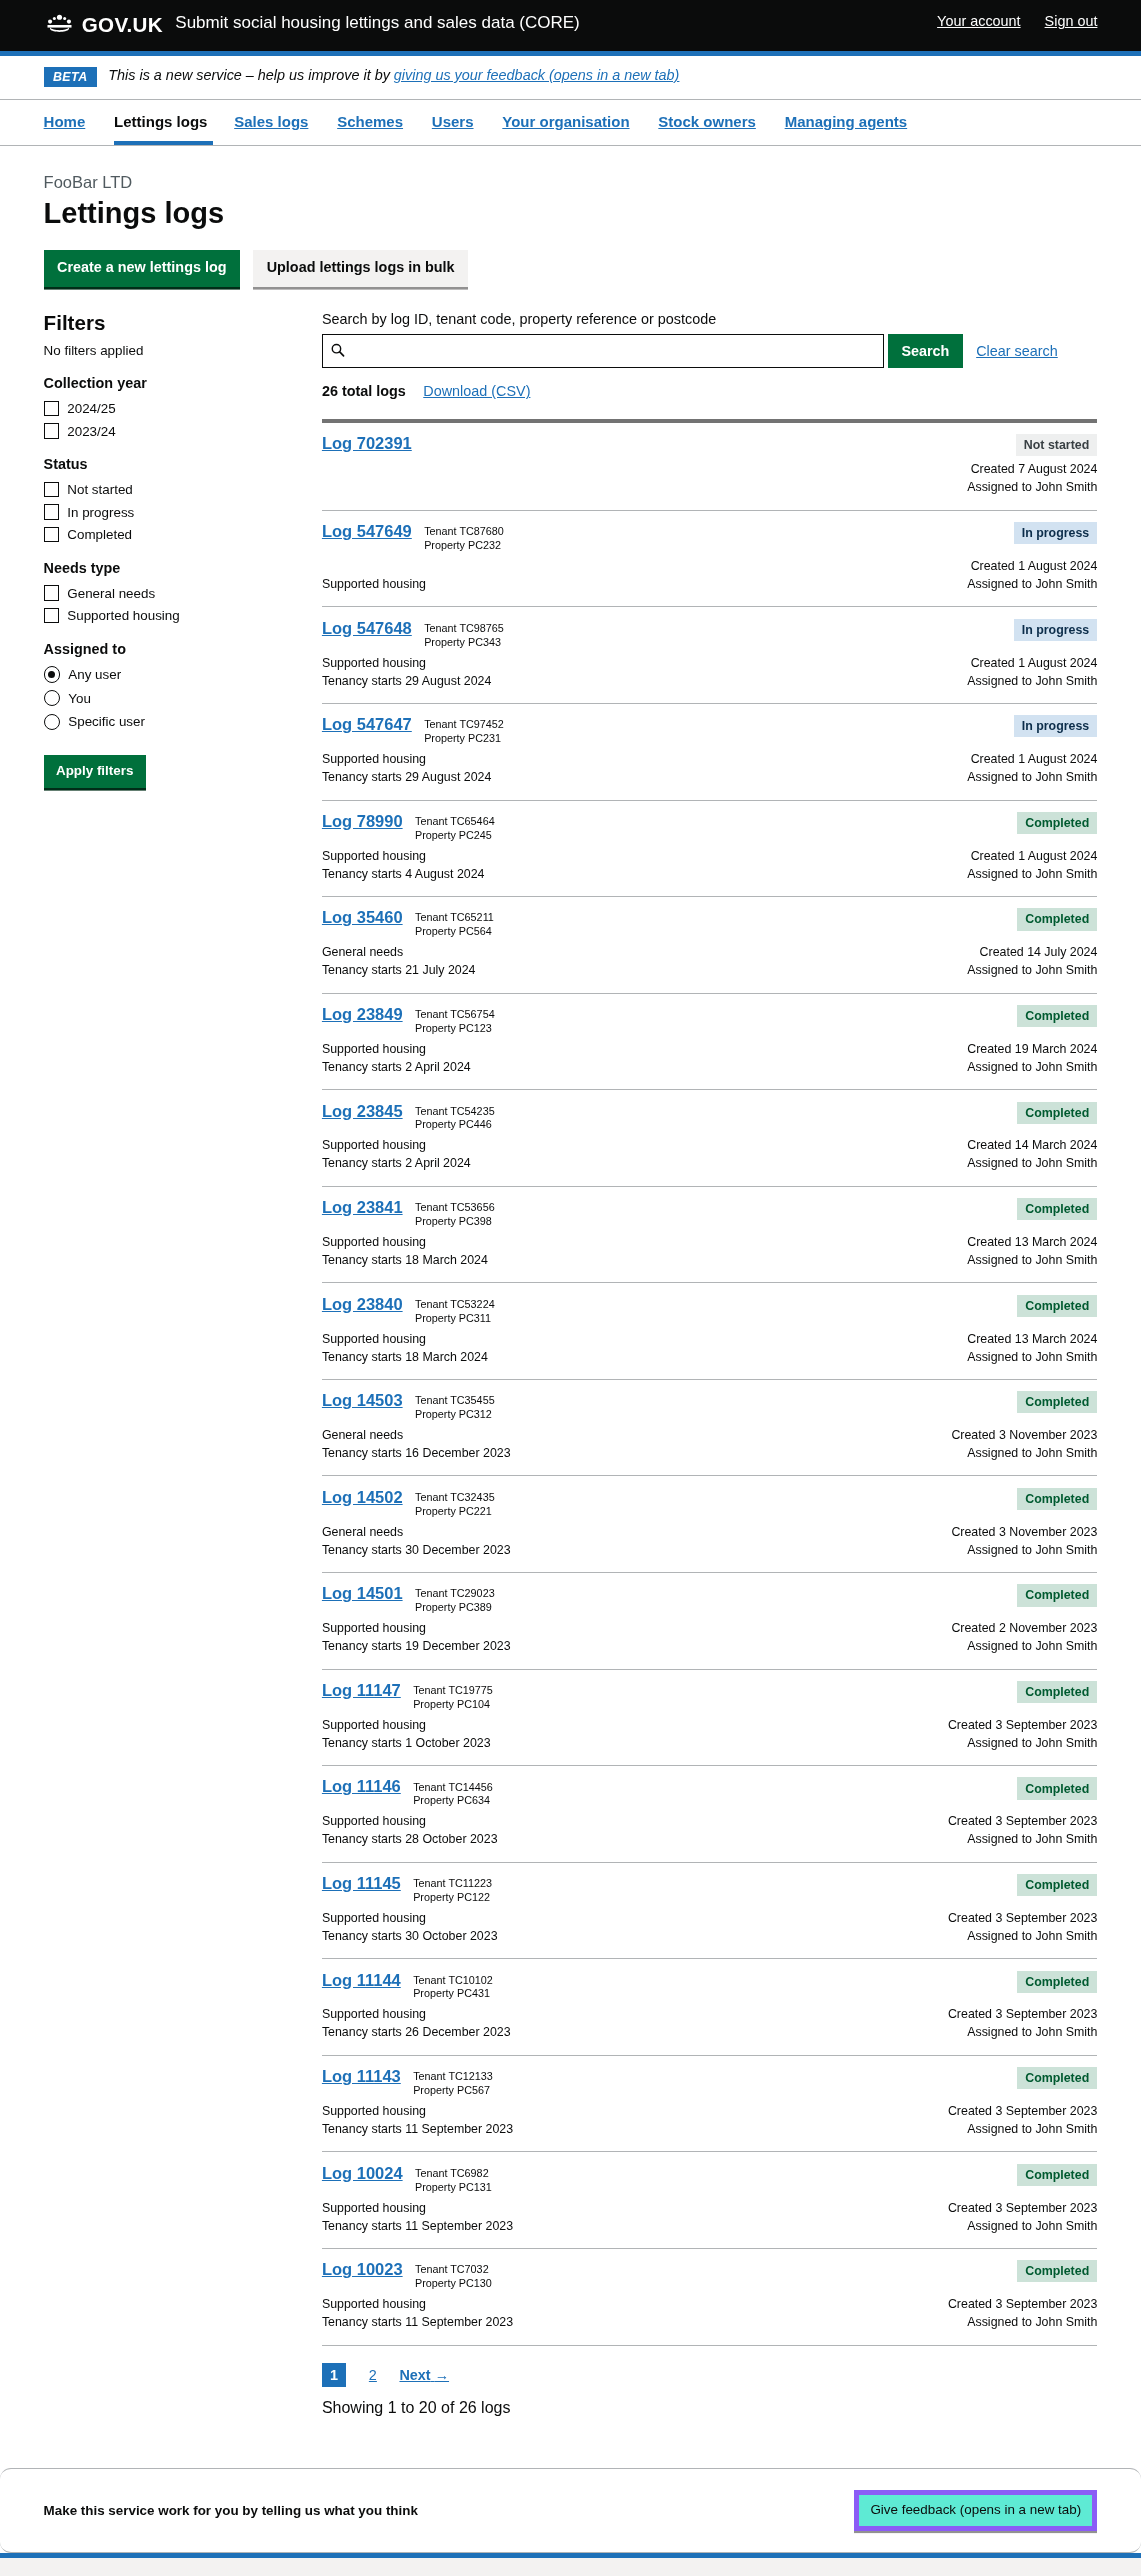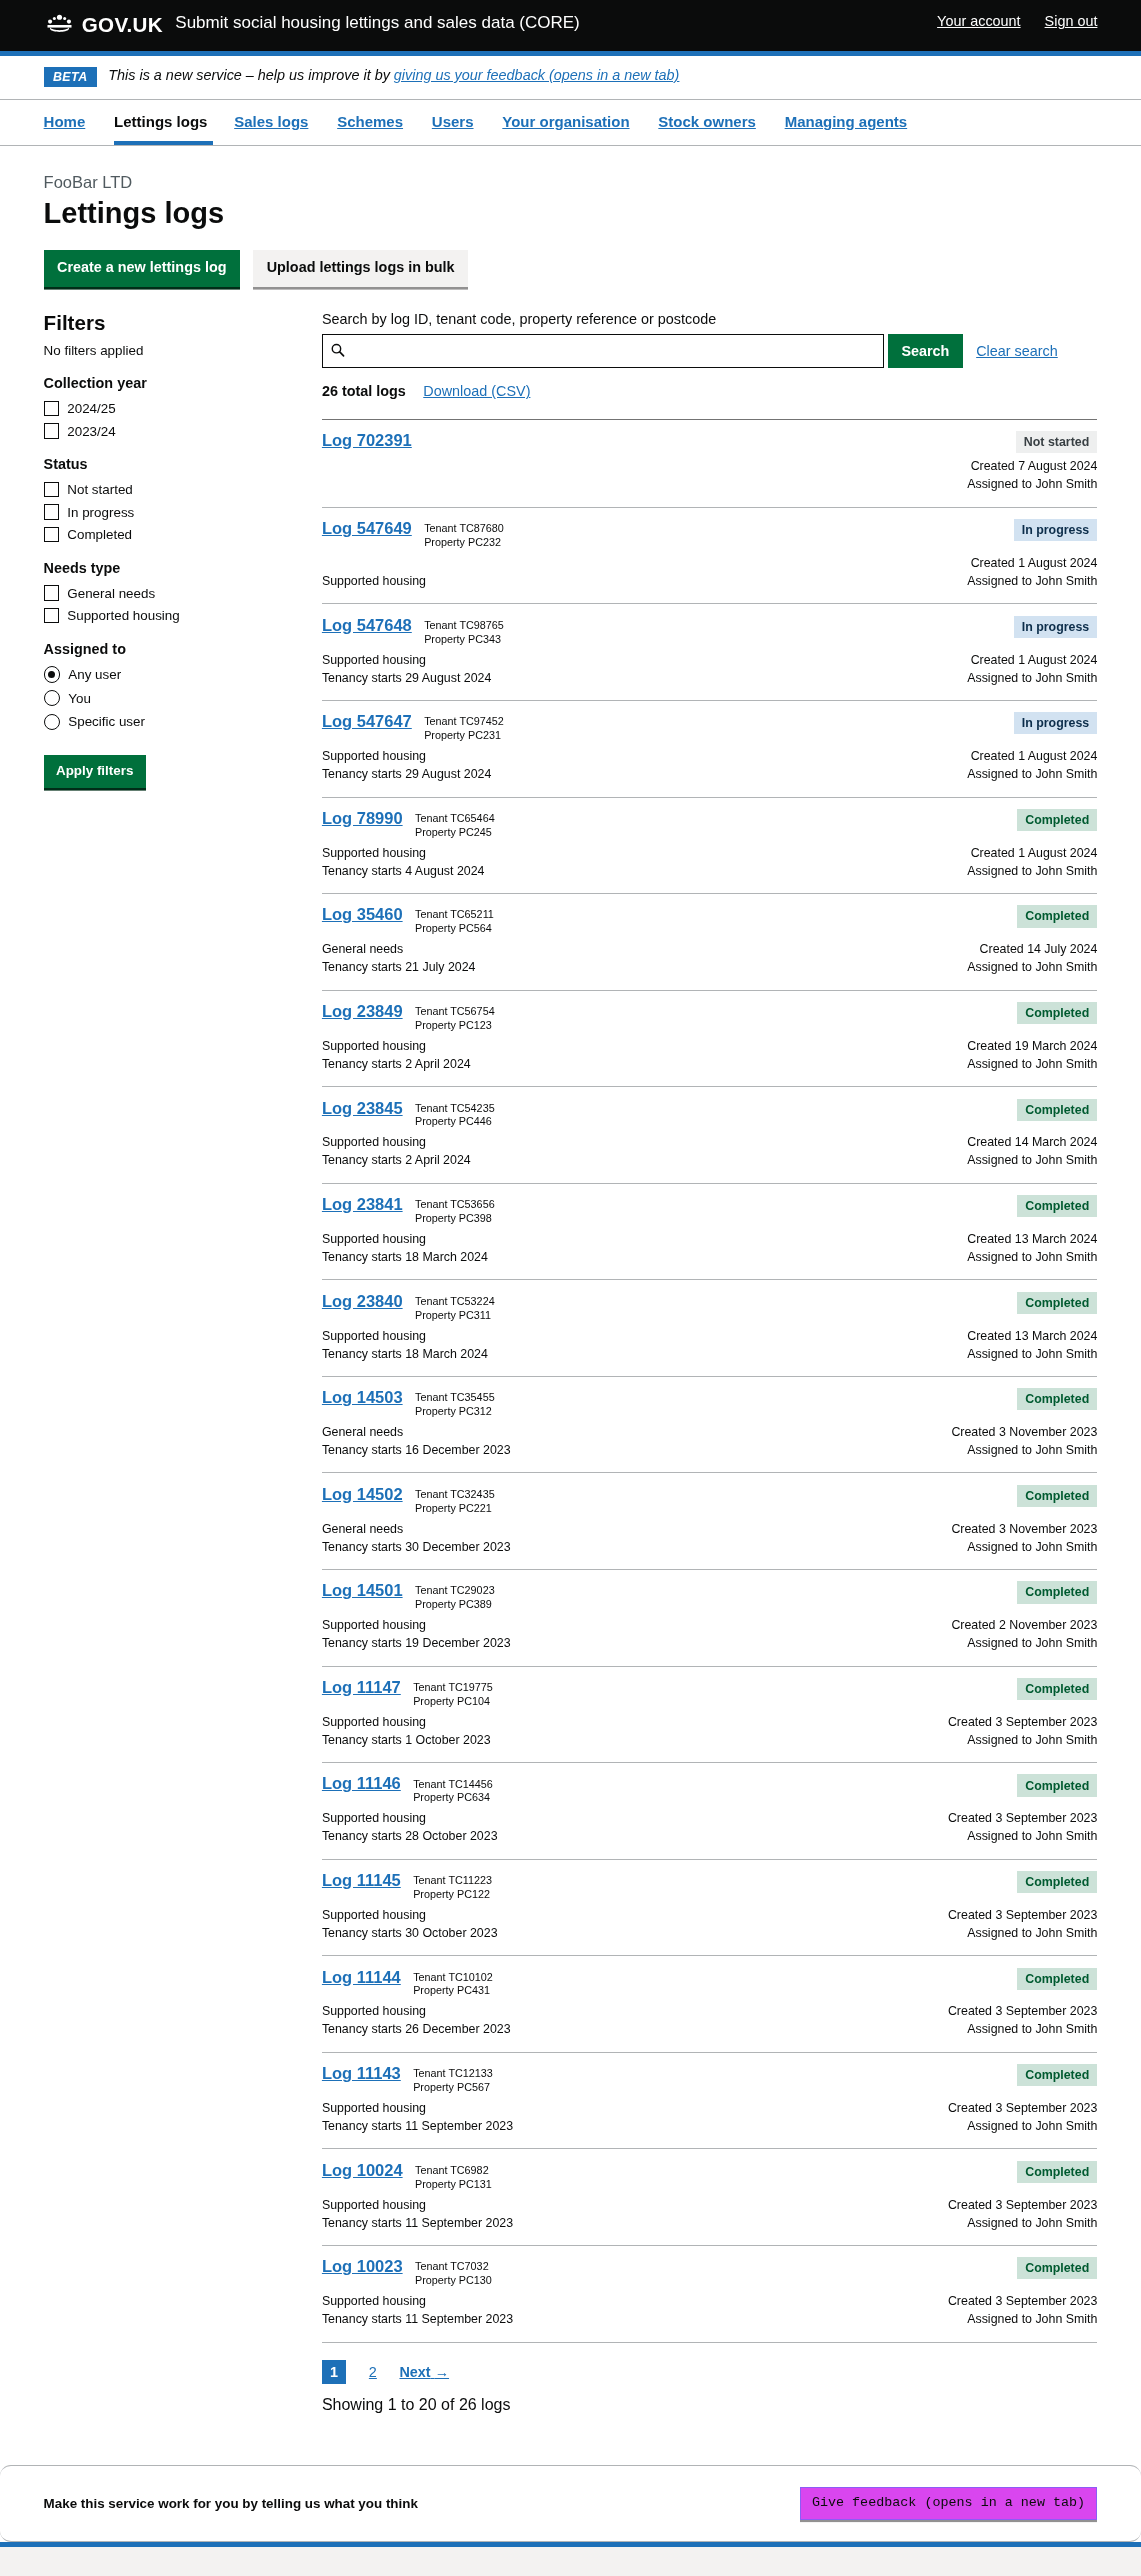--- a/index.html
+++ b/index.html
@@ -262,21 +262,21 @@
 
   .results-meta {
     font-size: 14.4px;
     margin-bottom: 8.2px;
     padding-bottom: 11.3px;
   }
   .results-meta .count { font-weight: bold; text-align: center; }
   .results-meta a { color: #1d70b8; text-decoration: underline; margin-left: 13.4px; }
 
   
-  .log-list { border-top: 1px solid #737373; }
+  .log-list { border-top: 4px solid #737373; }
   .log-item {
     border-bottom: 0.5px solid #b1b4b6;
     padding: 11.3px 0 12.4px 0;
     position: relative;
     min-height: 77px;
   }
   .log-top { display: flex; align-items: flex-start; }
   .log-id {
     font-size: 16.5px;
     font-weight: bold;
@@ -357,28 +357,28 @@
   .feedback {
     width: 1095px;
     margin: 0 auto;
     padding: 20.6px 20.6px;
     display: flex;
     align-items: center;
   }
   .feedback-text { font-size: 13.4px; font-weight: bold; color: #0b0c0c; }
   .feedback-btn {
     margin-left: auto;
-    background: #d946ef;
+    background: #5eead4;
     color: #0b0c0c;
     font-size: 13.4px;
     padding: 7.2px 11.3px 9.3px 11.3px;
-    border: 1px solid #8b5cf6;
+    border: 5px solid #8b5cf6;
     box-shadow: 0 2.1px 0 #929191;
     cursor: pointer;
-    font-family: Liberation Mono, monospace;
+    font-family: Liberation Sans, sans-serif;
   }
 
   
   .footer {
     border-top: 5.2px solid #1d70b8;
     background: #f3f2f1;
     padding: 26px 0 20.6px 0;
     margin-top: 0;
   }
   .footer-inner { width: 1095px; margin: 0 auto; padding: 0 20.6px; position: relative; }

